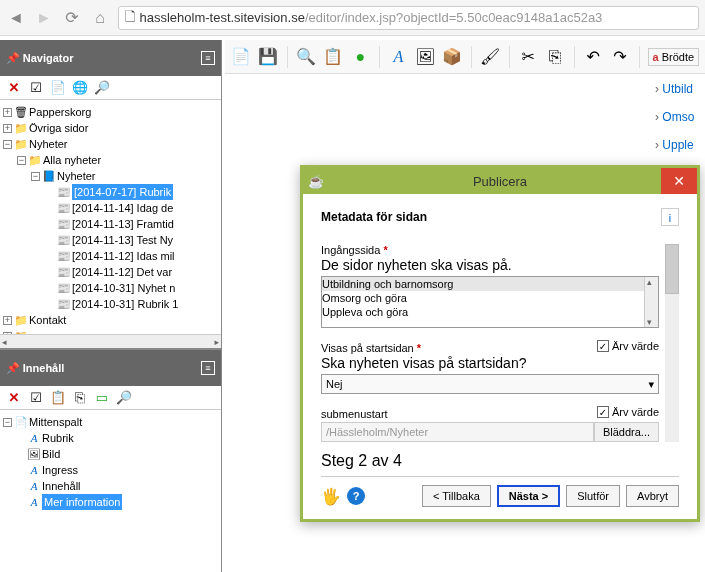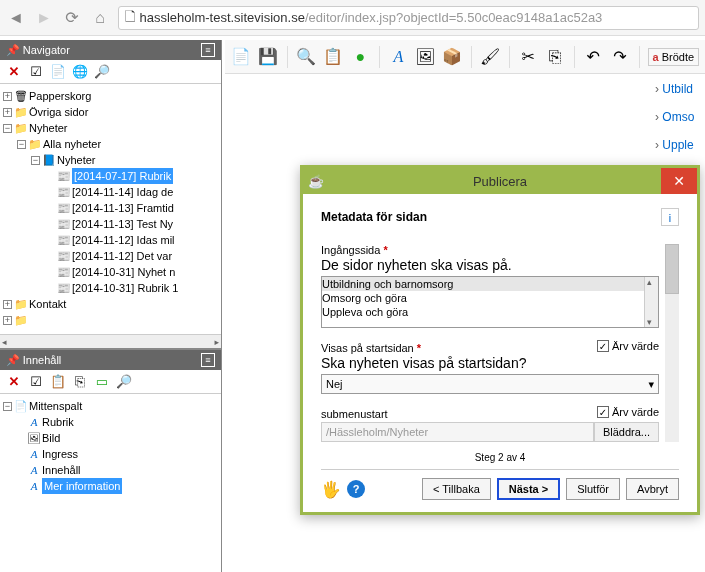--- a/index.html
+++ b/index.html
@@ -61,24 +61,24 @@
   .left-col {
     position: absolute;
     left: 0; top: 40px;
     width: 222px;
     bottom: 0;
     border-right: 1px solid #888;
     background: #fff;
   }
   .panel-header {
     background: #666; color: #fff;
-    height: 20px;
+    height: 36px;
     display: flex; align-items: center;
     padding: 0 6px;
-    font-weight: normal;
+    font-weight: bold;
     font-size: 11px;
     justify-content: space-between;
   }
   .panel-menu-icon {
     width:14px; height:14px;
     border:1px solid #fff;
     display:flex; align-items:center; justify-content:center;
     font-size:9px;
   }
   .panel-toolbar {
@@ -186,21 +186,21 @@
     padding:0 4px; font-size:11px; background:#f9f9f9; margin-top:2px;
   }
   .txtin {
     border:1px solid #ccc; height:20px; padding:0 4px; font-size:11px; color:#999;
     background:#f5f5f5; display:flex; align-items:center; flex:1;
   }
   .browse-btn {
     border:1px solid #ccc; height:20px; padding:0 8px; font-size:11px;
     background:#f0f0f0; display:flex; align-items:center; 
   }
-  .step-ind { text-align:center; font-size:10px; margin:10px 0 6px 0; }
+  .step-ind { text-align:left; font-size:16px; margin:10px 0 6px 0; }
   .wiz-btns {
     border-top:1px solid #ccc;
     padding:8px 0 4px 0;
     display:flex; align-items:center; gap:6px;
   }
   .wiz-btns .spacer { flex:1; }
   .wbtn {
     border:1px solid #999; height:22px; padding:0 10px; font-size:11px;
     background:#f5f5f5; display:flex; align-items:center;
   }

